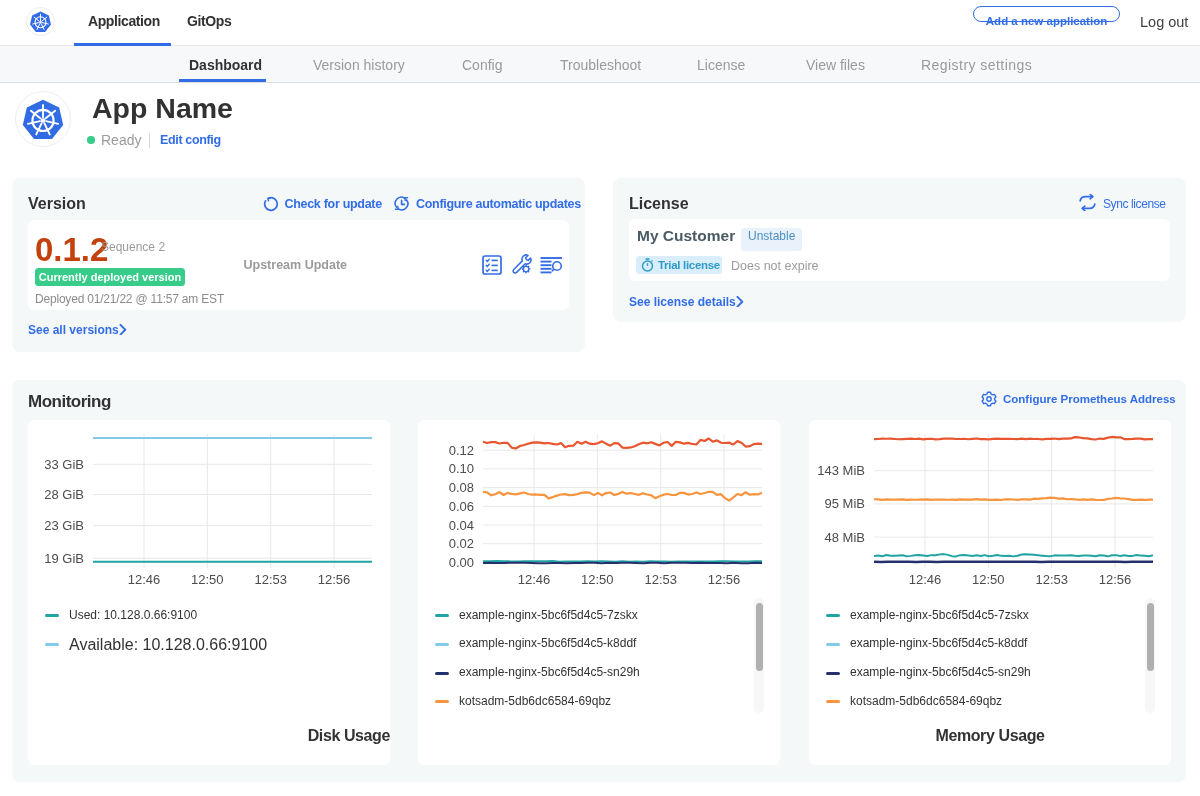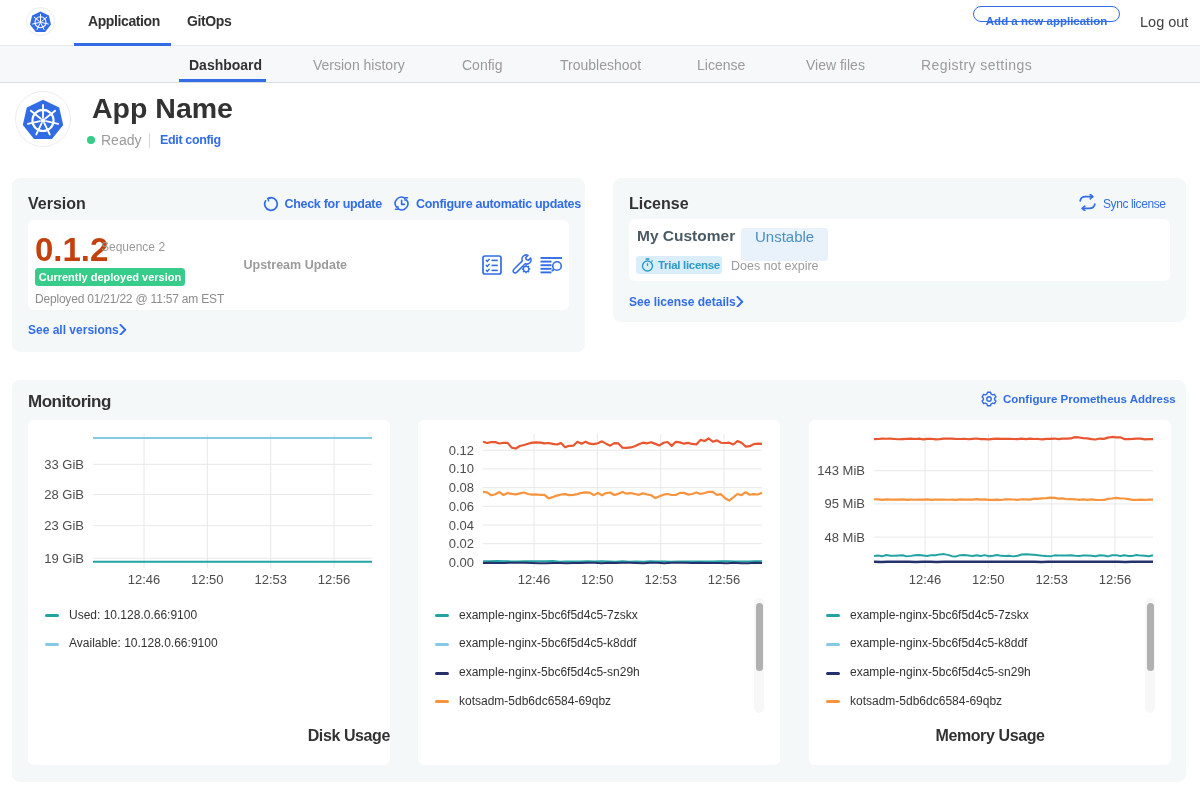--- a/index.html
+++ b/index.html
@@ -134,22 +134,22 @@
 <div class="abs" style="left:629px;top:195px;font-size:16px;font-weight:bold;color:#323232">License</div>
 <svg width="19" height="17" viewBox="0 0 19 17" style="position:absolute;left:1078px;top:194px">
     <path d="M2.2 6.8 C2.6 4 5 2.6 7.6 2.6 L14.4 2.6" fill="none" stroke="#326de6" stroke-width="1.7" stroke-linecap="round"></path>
     <path d="M12.2 0.4 L14.8 2.6 L12.2 4.8" fill="none" stroke="#326de6" stroke-width="1.7" stroke-linecap="round" stroke-linejoin="round"></path>
     <path d="M16.8 10.2 C16.4 13 14 14.4 11.4 14.4 L4.6 14.4" fill="none" stroke="#326de6" stroke-width="1.7" stroke-linecap="round"></path>
     <path d="M6.8 12.2 L4.2 14.4 L6.8 16.6" fill="none" stroke="#326de6" stroke-width="1.7" stroke-linecap="round" stroke-linejoin="round"></path>
   </svg>
 <div class="abs" style="left:1103px;top:196.5px;font-size:12px;letter-spacing:-0.4px;font-weight:normal;color:#326de6">Sync license</div>
 <div class="abs" style="left:629px;top:219px;width:541px;height:62px;background:#fff;border-radius:6px"></div>
 <div class="abs" style="left:637px;top:227px;font-size:15.5px;font-weight:bold;color:#4a5a64">My Customer</div>
-<div class="abs" style="left:741px;top:227.5px;height:33px;background:#e9f2fb;border-radius:3px;padding:0 14px;
-  font-size:15px;font-weight:500;color:#4a8fc0;line-height:17.5px">Unstable</div>
+<div class="abs" style="left:741px;top:227.5px;height:23px;background:#e9f2fb;border-radius:3px;padding:0 7px;
+  font-size:12px;font-weight:500;color:#4a8fc0;line-height:17.5px">Unstable</div>
 <div class="abs" style="left:636px;top:256px;width:86px;height:18px;background:#d9eefa;border-radius:3px"></div>
 <svg width="13" height="14" viewBox="0 0 13 14" style="position:absolute;left:641px;top:258px">
     <circle cx="6.5" cy="8" r="5" fill="none" stroke="#2d9ac9" stroke-width="1.4"></circle>
     <line x1="6.5" y1="8" x2="6.5" y2="5.2" stroke="#2d9ac9" stroke-width="1.3"></line>
     <line x1="4.6" y1="1" x2="8.4" y2="1" stroke="#2d9ac9" stroke-width="1.6"></line>
     <line x1="10.5" y1="3.5" x2="11.5" y2="2.5" stroke="#2d9ac9" stroke-width="1.3"></line>
   </svg>
 <div class="abs" style="left:658px;top:259px;font-size:11.5px;letter-spacing:-0.3px;font-weight:bold;color:#2d9ac9">Trial license</div>
 <div class="abs" style="left:731px;top:258.5px;font-size:12.5px;color:#9b9b9b">Does not expire</div>
 <div class="abs" style="left:629px;top:294.5px;font-size:12px;font-weight:bold;color:#326de6">See license details</div>
@@ -182,21 +182,21 @@
       <text x="116" y="164" text-anchor="middle" font-size="13" fill="#4c4c4c">12:46</text>
       <text x="179.3" y="164" text-anchor="middle" font-size="13" fill="#4c4c4c">12:50</text>
       <text x="242.7" y="164" text-anchor="middle" font-size="13" fill="#4c4c4c">12:53</text>
       <text x="306" y="164" text-anchor="middle" font-size="13" fill="#4c4c4c">12:56</text>
       <polyline points="65.0,18.1 69.7,18.1 74.3,18.1 79.0,18.1 83.6,18.1 88.2,18.1 92.9,18.1 97.5,18.1 102.2,18.1 106.8,18.1 111.5,18.1 116.2,18.1 120.8,18.1 125.5,18.1 130.1,18.1 134.8,18.1 139.4,18.1 144.1,18.1 148.7,18.1 153.3,18.1 158.0,18.1 162.7,18.1 167.3,18.1 171.9,18.1 176.6,18.1 181.2,18.1 185.9,18.1 190.6,18.1 195.2,18.1 199.8,18.1 204.5,18.1 209.2,18.1 213.8,18.1 218.4,18.1 223.1,18.1 227.8,18.1 232.4,18.1 237.1,18.1 241.7,18.1 246.3,18.1 251.0,18.1 255.7,18.1 260.3,18.1 264.9,18.1 269.6,18.1 274.2,18.1 278.9,18.1 283.6,18.1 288.2,18.1 292.9,18.1 297.5,18.1 302.1,18.1 306.8,18.1 311.4,18.1 316.1,18.1 320.8,18.1 325.4,18.1 330.1,18.1 334.7,18.1 339.4,18.1 344.0,18.1" fill="none" stroke="#85c9e8" stroke-width="2" stroke-linejoin="round"></polyline>
       <polyline points="65.0,141.8 69.7,141.8 74.3,141.8 79.0,141.8 83.6,141.8 88.2,141.8 92.9,141.8 97.5,141.8 102.2,141.8 106.8,141.8 111.5,141.8 116.2,141.8 120.8,141.8 125.5,141.8 130.1,141.8 134.8,141.8 139.4,141.8 144.1,141.8 148.7,141.8 153.3,141.8 158.0,141.8 162.7,141.8 167.3,141.8 171.9,141.8 176.6,141.8 181.2,141.8 185.9,141.8 190.6,141.8 195.2,141.8 199.8,141.8 204.5,141.8 209.2,141.8 213.8,141.8 218.4,141.8 223.1,141.8 227.8,141.8 232.4,141.8 237.1,141.8 241.7,141.8 246.3,141.8 251.0,141.8 255.7,141.8 260.3,141.8 264.9,141.8 269.6,141.8 274.2,141.8 278.9,141.8 283.6,141.8 288.2,141.8 292.9,141.8 297.5,141.8 302.1,141.8 306.8,141.8 311.4,141.8 316.1,141.8 320.8,141.8 325.4,141.8 330.1,141.8 334.7,141.8 339.4,141.8 344.0,141.8" fill="none" stroke="#22a3a3" stroke-width="2" stroke-linejoin="round"></polyline>
     </svg>
     <div style="position:absolute;left:17px;top:194.0px;width:14px;height:3px;border-radius:2px;background:#22a3a3"></div>
     <div style="position:absolute;left:41px;top:187.5px;font-size:12px;color:#323232">Used: 10.128.0.66:9100</div>
     <div style="position:absolute;left:17px;top:222.8px;width:14px;height:3px;border-radius:2px;background:#85c9e8"></div>
-    <div style="position:absolute;left:41px;top:216.3px;font-size:12px;color:#323232">Available: 10.128.0.66:9100</div>
+    <div style="position:absolute;left:41px;top:216.3px;font-size:16px;color:#323232">Available: 10.128.0.66:9100</div>
     <div style="position:absolute;left:0;top:307px;width:362px;text-align:right;font-size:16px;letter-spacing:-0.4px;font-weight:bold;color:#323232">Disk Usage</div>
   </div>
 <div class="gcard" style="left:418px">
     <svg width="362" height="175" style="position:absolute;left:0;top:0">
       <line x1="65" y1="30.2" x2="344" y2="30.2" stroke="#e8e8e8" stroke-width="1"></line>
       <line x1="65" y1="48.9" x2="344" y2="48.9" stroke="#e8e8e8" stroke-width="1"></line>
       <line x1="65" y1="67.6" x2="344" y2="67.6" stroke="#e8e8e8" stroke-width="1"></line>
       <line x1="65" y1="86.3" x2="344" y2="86.3" stroke="#e8e8e8" stroke-width="1"></line>
       <line x1="65" y1="105.0" x2="344" y2="105.0" stroke="#e8e8e8" stroke-width="1"></line>
       <line x1="65" y1="123.7" x2="344" y2="123.7" stroke="#e8e8e8" stroke-width="1"></line>

